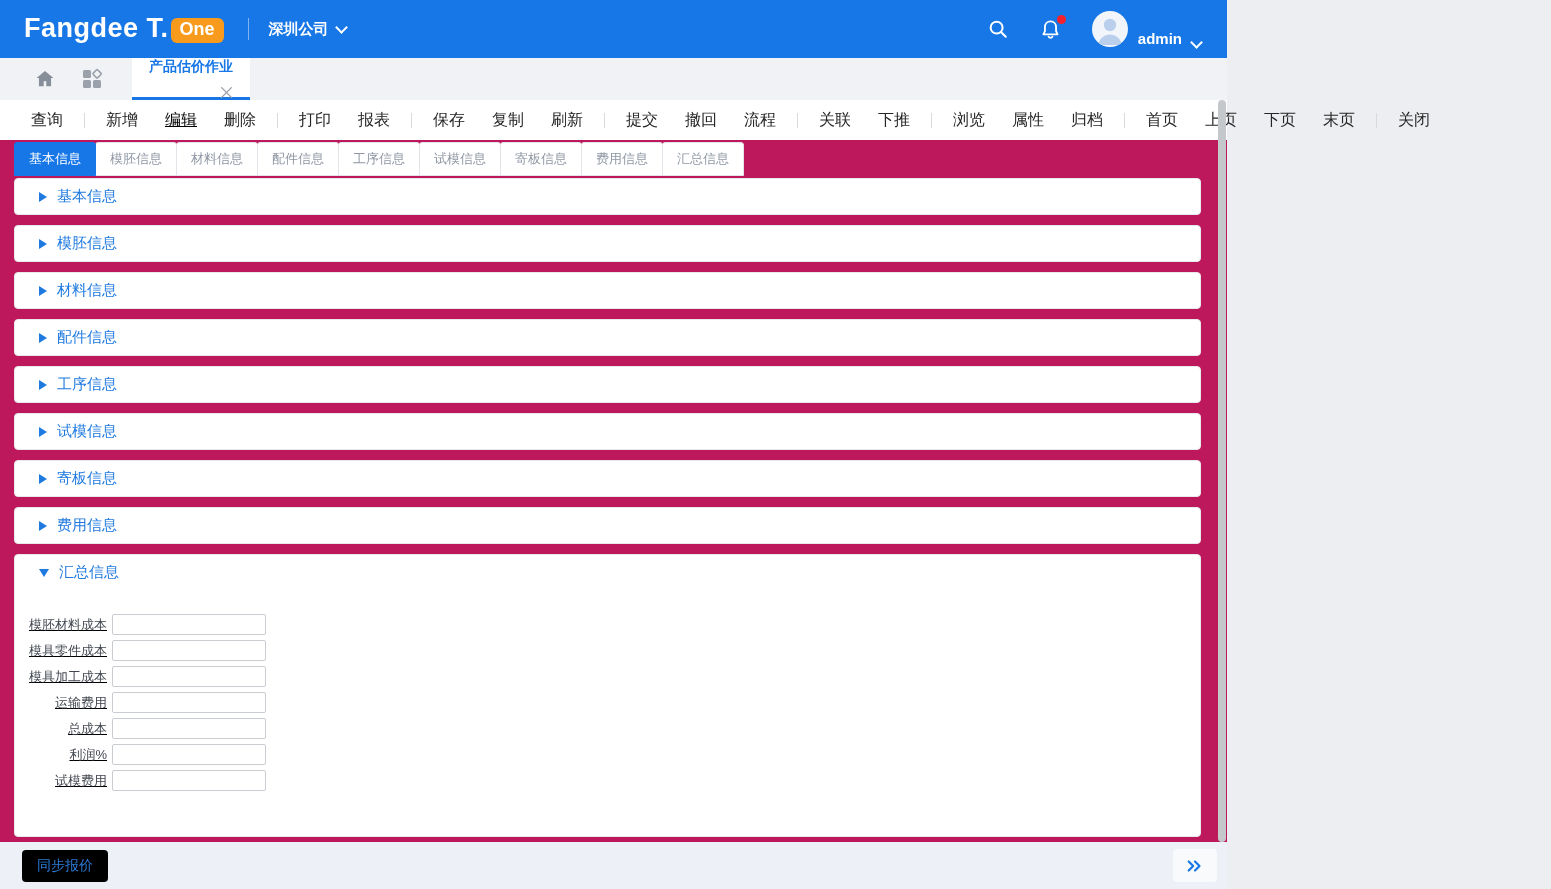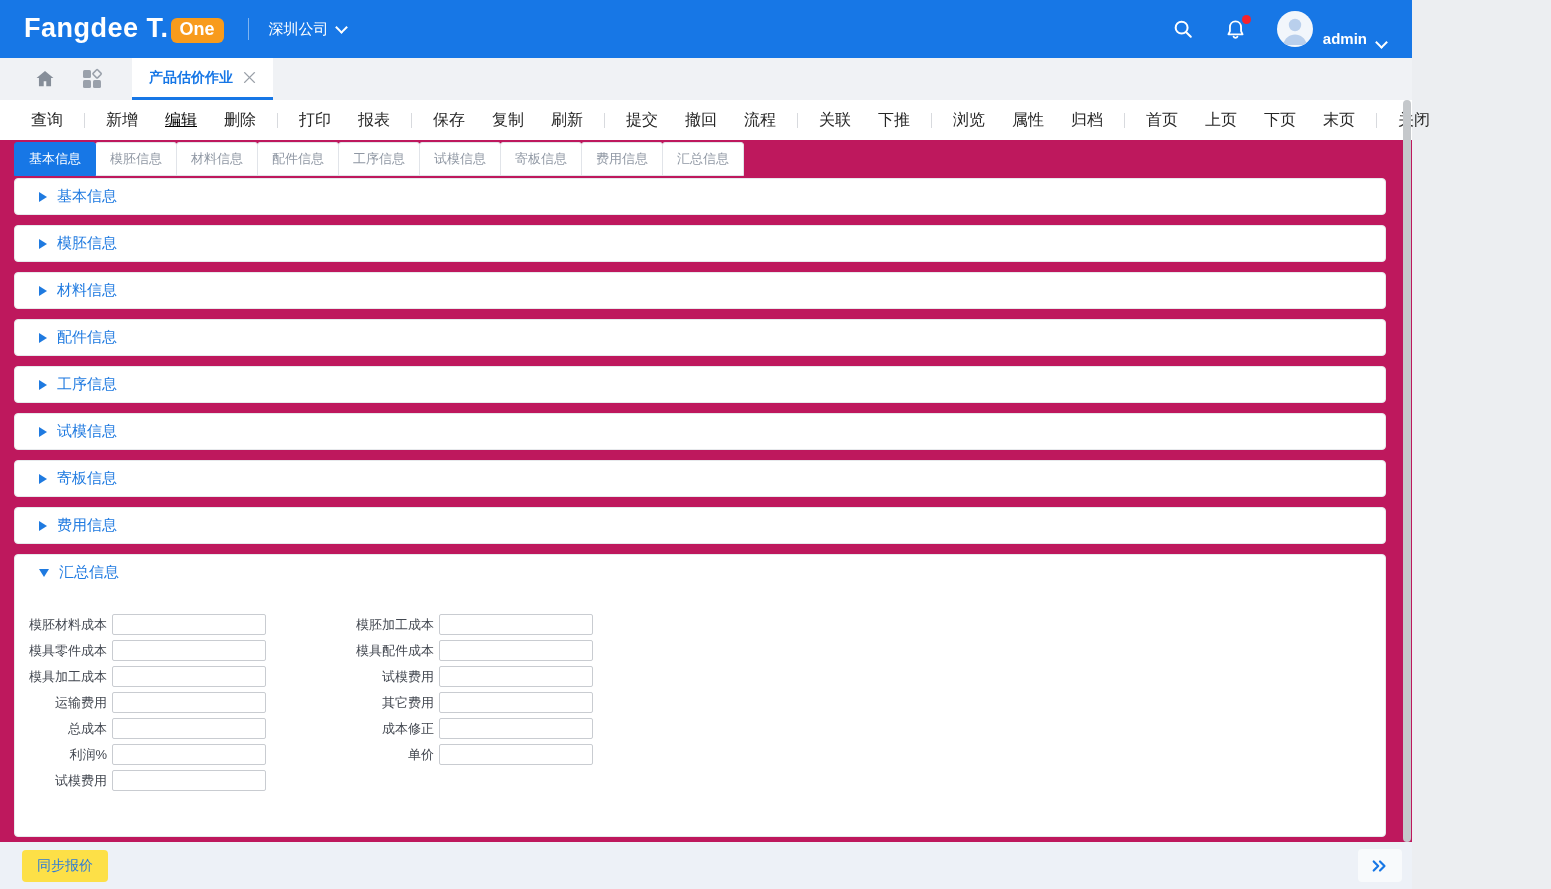--- a/index.html
+++ b/index.html
@@ -1,45 +1,45 @@
 <!DOCTYPE html>
 <html><head>
 <meta charset="utf-8">
 <style>
   * { margin:0; padding:0; box-sizing:border-box; }
   html,body { width:1551px; height:889px; overflow:hidden;
     font-family:"Liberation Sans","DejaVu Sans",sans-serif; background:#eceef1; }
-  .app { position:relative; width:1412px; height:889px; display:flex; flex-direction:column; }
+  .app { position:relative; width:1227px; height:889px; display:flex; flex-direction:column; }
 
   
   .app-header { height:58px; background:#1777e6; display:flex; align-items:center;
     padding:0 26px 0 24px; flex-shrink:0; }
   .logo { display:flex; align-items:baseline; cursor:pointer; }
   .logo-text { color:#fff; font-size:27px; font-weight:bold; letter-spacing:.5px; }
   .logo-badge { background:#f89b1c; color:#fff; font-size:18px; font-weight:bold;
     border-radius:6px; padding:1px 9px 3px; margin-left:2px; position:relative; top:-2px; }
   .hdr-sep { width:1px; height:22px; background:rgba(255,255,255,.45); margin:0 20px 0 24px; }
-  .company { display:flex; align-items:center; gap:8px; color:#fff; font-size:15px; cursor:pointer; }
+  .company { display:flex; align-items:center; gap:8px; color:#fff; font-size:15px; cursor:pointer;font-weight:bold; }
   .chev { width:9px; height:9px; border-right:2px solid #fff; border-bottom:2px solid #fff;
     transform:rotate(45deg); margin-top:-4px; }
   .hdr-right { margin-left:auto; display:flex; align-items:center; gap:30px; }
   .icon-btn { position:relative; display:flex; cursor:pointer; }
   .dot { position:absolute; top:-3px; right:-4px; width:9px; height:9px; border-radius:50%;
     background:#f5222d; }
   .avatar { width:36px; height:36px; border-radius:50%; background:#f2f6fb; overflow:hidden;
     display:flex; align-items:flex-end; justify-content:center; }
   .user-wrap { display:flex; align-items:flex-end; gap:10px; cursor:pointer; }
   .user-name { color:#fff; font-size:15px; font-weight:bold; }
 
   
   .nav-row { height:42px; background:#f0f2f5; display:flex; align-items:stretch;
     padding-left:22px; flex-shrink:0; }
   .nav-icon { display:flex; align-items:center; padding:0 12px; cursor:pointer; }
-  .page-tab { margin-left:16px; background:#fff; display:flex; align-items:center; gap:10px;
-    padding:0 17px; border-bottom:3px solid #1777e6; cursor:pointer; }
+  .page-tab { margin-left:16px; background:#fff; display:flex; align-items:flex-end; gap:10px;
+    padding:0 17px; border-bottom:3px solid #1777e6; cursor:pointer;flex-direction:column; }
   .page-tab-label { color:#1777e6; font-size:14px; font-weight:bold; }
 
   
   .toolbar { height:40px; background:#fff; display:flex; align-items:center;
     padding-left:24px; flex-shrink:0; }
   .tb-wrap { display:flex; align-items:center; }
   .tb-sep { display:none; width:1px; height:15px; background:#d8dade; margin:0 14px 0 1px; }
   .tb-sep.show { display:inline-block; }
   .tb-item { font-size:16px; color:#262626; padding:0 7px; margin-right:13px;
     cursor:pointer; white-space:nowrap; }
@@ -57,32 +57,32 @@
   .card { background:#fff; border:1px solid #e7e9ec; border-radius:4px; margin-bottom:10px; }
   .card-hd { height:35px; display:flex; align-items:center; padding-left:24px; cursor:pointer; }
   .tri { width:0; height:0; margin-right:10px; }
   .tri.right { border-top:5px solid transparent; border-bottom:5px solid transparent;
     border-left:8px solid #1f7ae0; }
   .tri.down { border-left:5px solid transparent; border-right:5px solid transparent;
     border-top:8px solid #1f7ae0; }
   .sec-title { color:#1f7ae0; font-size:15px; }
 
   .card.expanded { padding-bottom:40px; }
-  .summary-form { display:flex; align-items:flex-start; padding:24px 0 0 8px; column-gap:72px; }
+  .summary-form { display:flex; align-items:flex-start; padding:24px 0 0 8px; column-gap:91px;text-decoration:underline; }
   .form-row { display:flex; align-items:center; margin-bottom:5px; }
   .form-label { font-size:13px; color:#424750; text-align:right; margin-right:5px; white-space:nowrap; }
   .col-left .form-label { width:84px; }
   .col-right .form-label { width:96px; }
   .form-input { width:154px; height:21px; border:1px solid #c9ccd1; border-radius:2px;
     background:#fff; outline:none; padding:0 4px; font-size:13px; color:#333; }
 
   
   .footer { height:47px; background:#edf1f7; display:flex; align-items:center;
     padding:0 10px 0 22px; flex-shrink:0; }
-  .sync-btn { background:#fde047; color:#2c7bd9; border:none; border-radius:4px;
+  .sync-btn { background:#000000; color:#2c7bd9; border:none; border-radius:4px;
     font-size:14px; padding:7px 15px; cursor:pointer; font-family:inherit; }
   .expand-btn { margin-left:auto; width:44px; height:33px; background:#f8fafc; border:none;
     border-radius:4px; display:flex; align-items:center; justify-content:center; cursor:pointer; }
 
   
   .v-scrollbar { position:absolute; top:100px; right:1px; width:8px; height:742px;
     background:#c5c8cb; border-radius:4px; }
 </style>
 </head>
 <body>
@@ -382,52 +382,20 @@
               <div class="form-row">
                 <label class="form-label">利润%</label>
                 <input class="form-input" style="">
               </div>
 
               <div class="form-row">
                 <label class="form-label">试模费用</label>
                 <input class="form-input" style="">
               </div>
             </div>
-          <div class="col-right">
-
-              <div class="form-row">
-                <label class="form-label">模胚加工成本</label>
-                <input class="form-input" style="">
-              </div>
-
-              <div class="form-row">
-                <label class="form-label">模具配件成本</label>
-                <input class="form-input" style="">
-              </div>
-
-              <div class="form-row">
-                <label class="form-label">试模费用</label>
-                <input class="form-input" style="">
-              </div>
-
-              <div class="form-row">
-                <label class="form-label">其它费用</label>
-                <input class="form-input" style="">
-              </div>
-
-              <div class="form-row">
-                <label class="form-label">成本修正</label>
-                <input class="form-input" style="">
-              </div>
-
-              <div class="form-row">
-                <label class="form-label">单价</label>
-                <input class="form-input" style="">
-              </div>
-            </div>
         </div>
       </div>
     </div>
   </div>
 
   <div class="footer">
     <button class="sync-btn">同步报价</button>
     <button class="expand-btn">
       <svg width="18" height="14" viewBox="0 0 20 14" fill="none" stroke="#1777e6" stroke-width="2.4" stroke-linecap="round" stroke-linejoin="round">
         <polyline points="3,2 8,7 3,12"></polyline>

